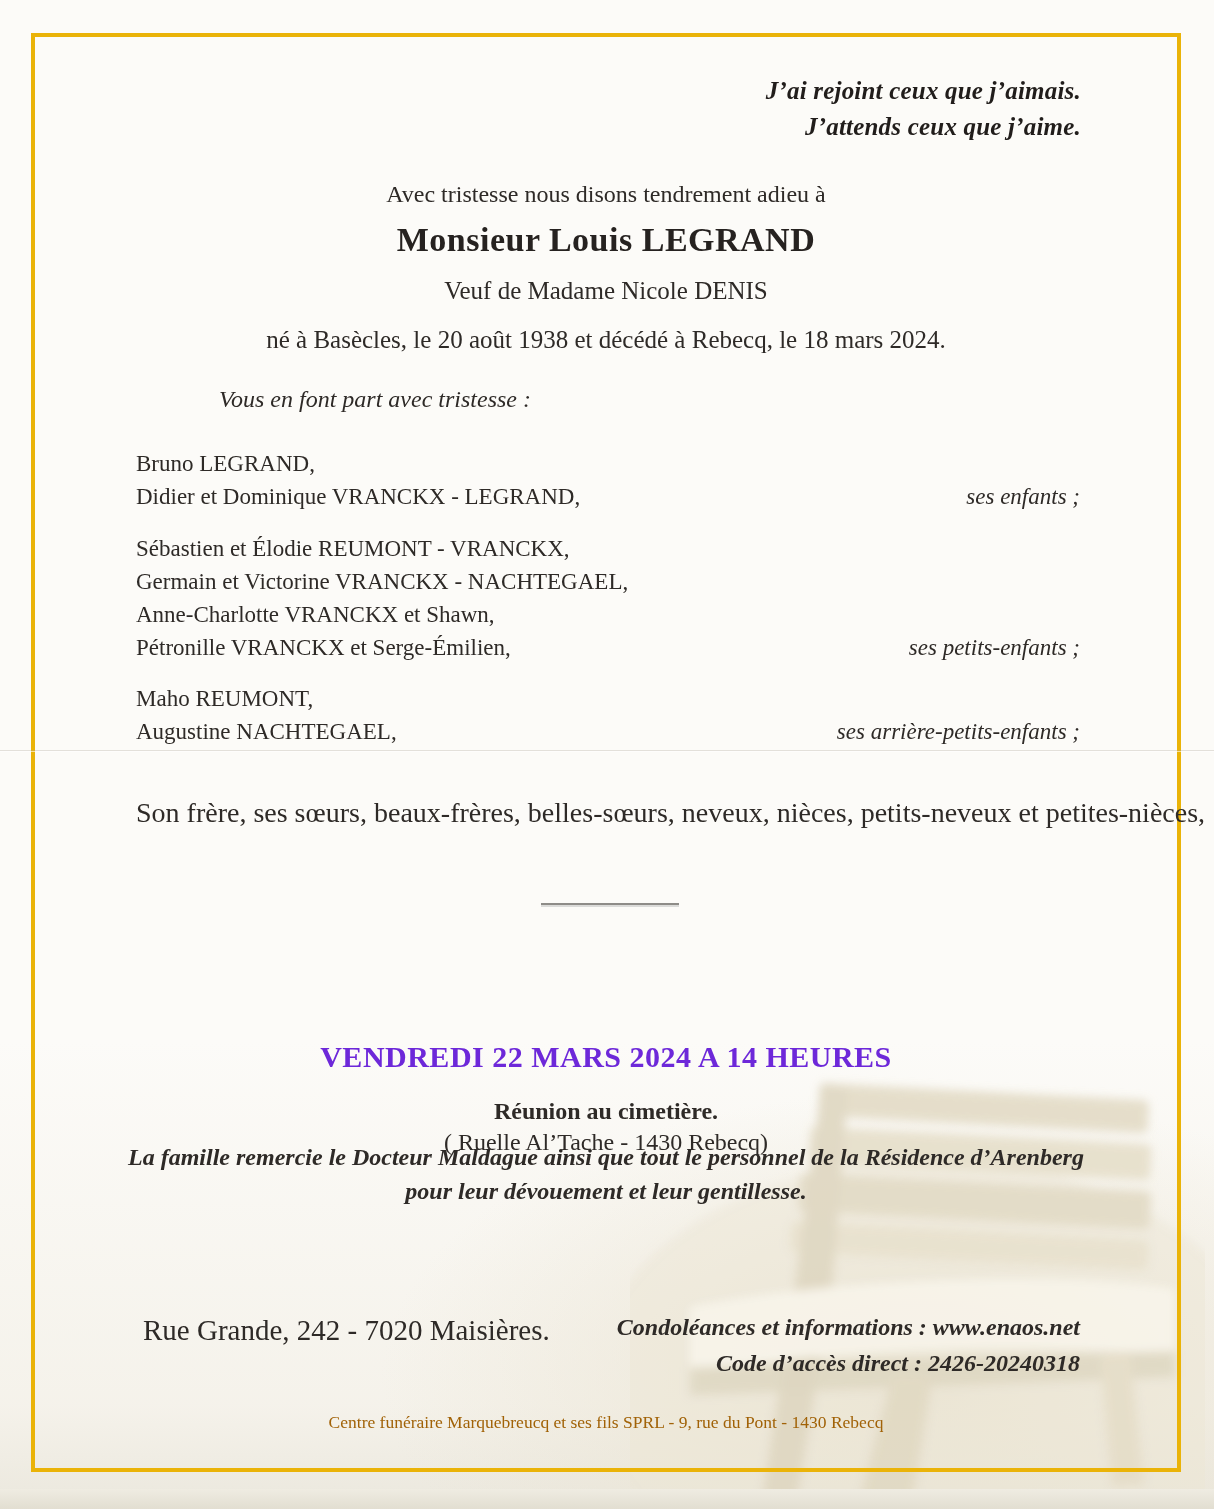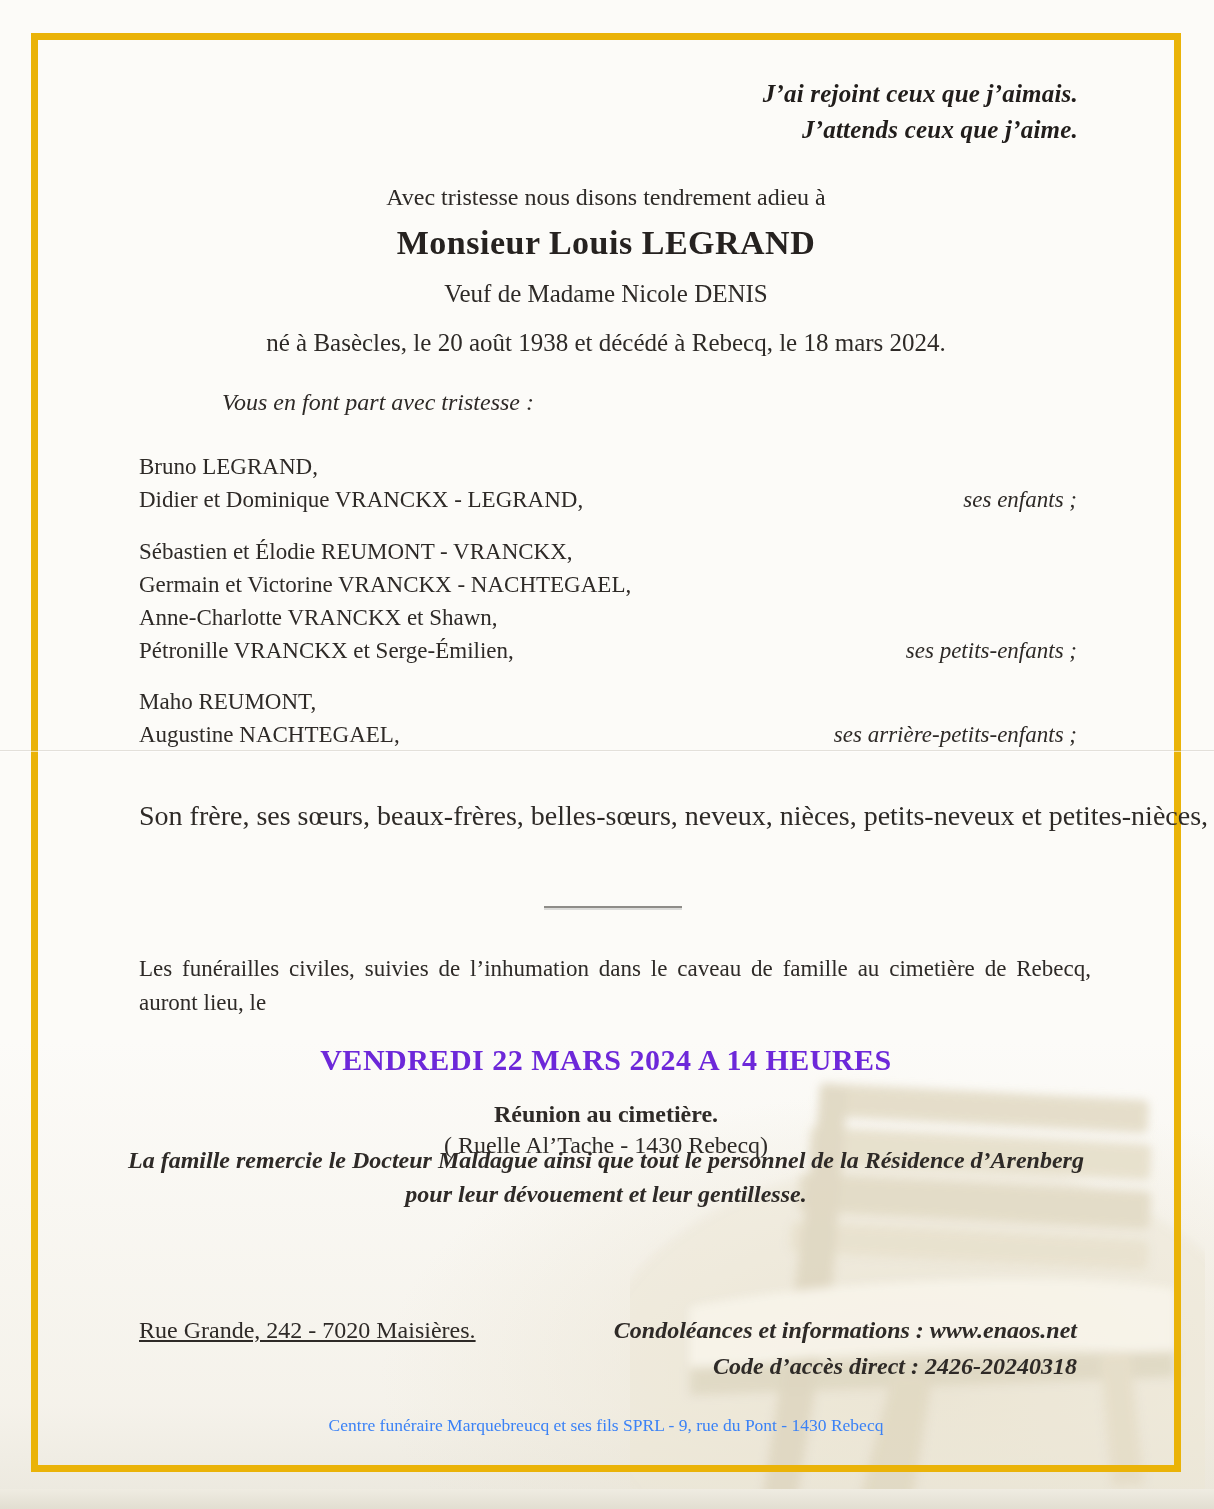--- a/index.html
+++ b/index.html
@@ -5,21 +5,21 @@
   html,body{margin:0;padding:0;}
   body{
     width:1214px;height:1509px;position:relative;overflow:hidden;
     background:#fcfbf8;
     font-family:"Liberation Serif", serif;
     color:#2e2a27;
   }
   
   .card{
     position:absolute;left:31px;top:33px;width:1150px;height:1439px;
-    box-sizing:border-box;border:7px solid #eab308;background:transparent;
+    box-sizing:border-box;border:4px solid #eab308;background:transparent;
     z-index:1;
   }
   .bottom-wash{
     position:absolute;left:0;top:1040px;width:1214px;height:469px;z-index:0;
     background:
       radial-gradient(62% 85% at 76% 72%, rgba(233,226,208,0.85), rgba(233,226,208,0) 72%),
       linear-gradient(to bottom, rgba(238,234,224,0) 0%, rgba(236,231,218,0.45) 78%, rgba(229,225,212,0.75) 100%);
   }
   .bottom-band{
     position:absolute;left:0;top:1489px;width:1214px;height:20px;z-index:2;
@@ -50,26 +50,26 @@
   .divider{top:866px;left:506px;width:138px;height:2px;background:#8e8c88;
            box-shadow:0 2px 0 rgba(180,180,180,0.45);}
   .ceremony-par{top:912px;left:101px;width:952px;font-size:23px;line-height:34px;
                 text-align:justify;}
   .datetime{top:1003px;font-size:30px;font-weight:bold;color:#6d28d9;letter-spacing:0.5px;}
   .meeting{top:1061px;font-size:24px;font-weight:bold;}
   .meeting-addr{top:1092px;font-size:24px;}
   .thanks{top:1103px;left:0;width:100%;text-align:center;font-size:24px;font-weight:bold;
           font-style:italic;line-height:34px;}
   .thanks-inner{max-width:960px;margin:0 auto;}
-  .contact-address{top:1277px;left:101px;font-size:24px;text-decoration:underline;}
+  .contact-address{top:1277px;left:108px;font-size:29px;}
   .contact-condolences{top:1277px;right:97px;text-align:right;font-size:24px;
                        font-weight:bold;font-style:italic;}
   .contact-code{top:1313px;right:97px;text-align:right;font-size:24px;
                 font-weight:bold;font-style:italic;}
-  .footer{top:1372px;font-size:17.5px;line-height:26px;color:#3b82f6;}
+  .footer{top:1372px;font-size:17.5px;line-height:26px;color:#a16207;}
 </style>
 </head>
 <body>
 
 <div class="bottom-wash"></div>
 
 <div class="bench">
   <svg width="575" height="450" viewBox="0 0 575 450" xmlns="http://www.w3.org/2000/svg">
     <defs>
       <filter id="soft" x="-20%" y="-20%" width="140%" height="140%">
@@ -131,21 +131,20 @@
     <div class="gline-last">
       <span>Augustine NACHTEGAEL,</span>
       <span class="relation">ses arrière-petits-enfants ;</span>
     </div>
   </div>
 
   <div class="blk extended">Son frère, ses sœurs, beaux-frères, belles-sœurs, neveux, nièces, petits-neveux et petites-nièces,</div>
 
   <div class="blk divider"></div>
 
-  <div class="blk ceremony-par">Les funérailles civiles, suivies de l’inhumation dans le caveau de famille au cimetière de Rebecq, auront lieu, le</div>
   <div class="blk center datetime">VENDREDI 22 MARS 2024 A 14 HEURES</div>
   <div class="blk center meeting">Réunion au cimetière.</div>
   <div class="blk center meeting-addr">( Ruelle Al’Tache - 1430 Rebecq)</div>
 
   <div class="blk thanks">
     <div class="thanks-inner">La famille remercie le Docteur Maldague ainsi que tout le personnel de la Résidence d’Arenberg pour leur dévouement et leur gentillesse.</div>
   </div>
 
   <div class="blk contact-address">Rue Grande, 242 - 7020 Maisières.</div>
   <div class="blk contact-condolences">Condoléances et informations : www.enaos.net</div>

